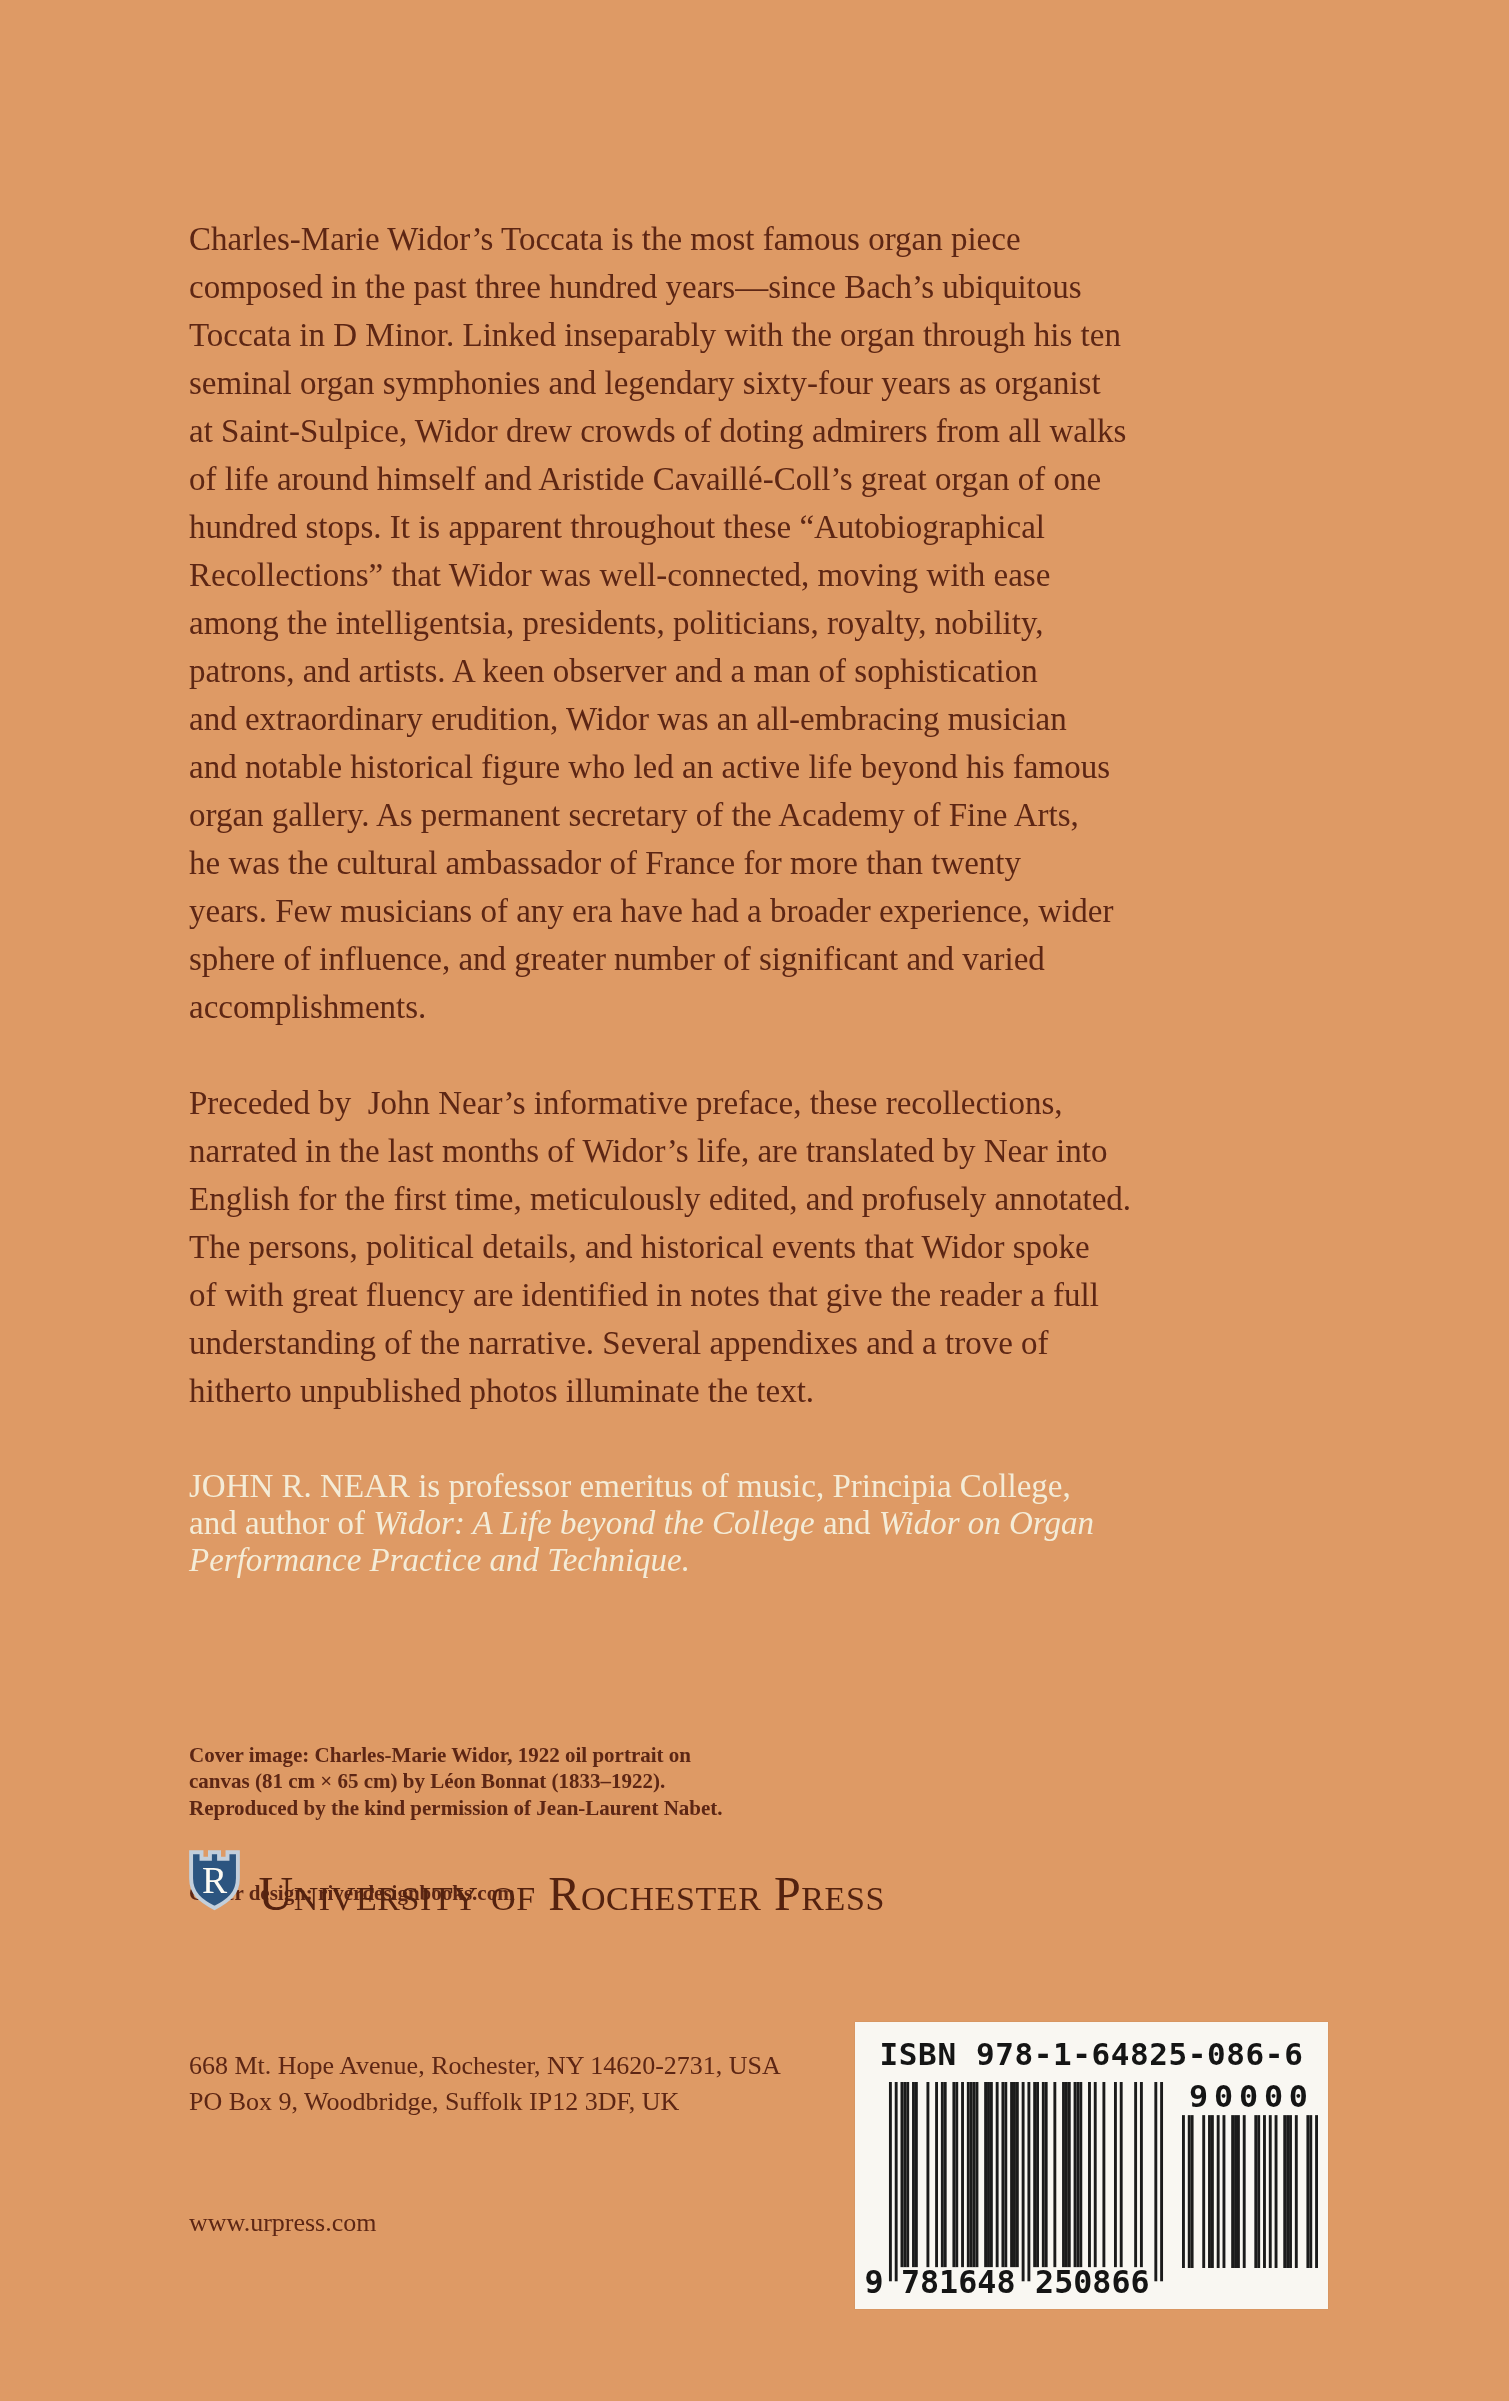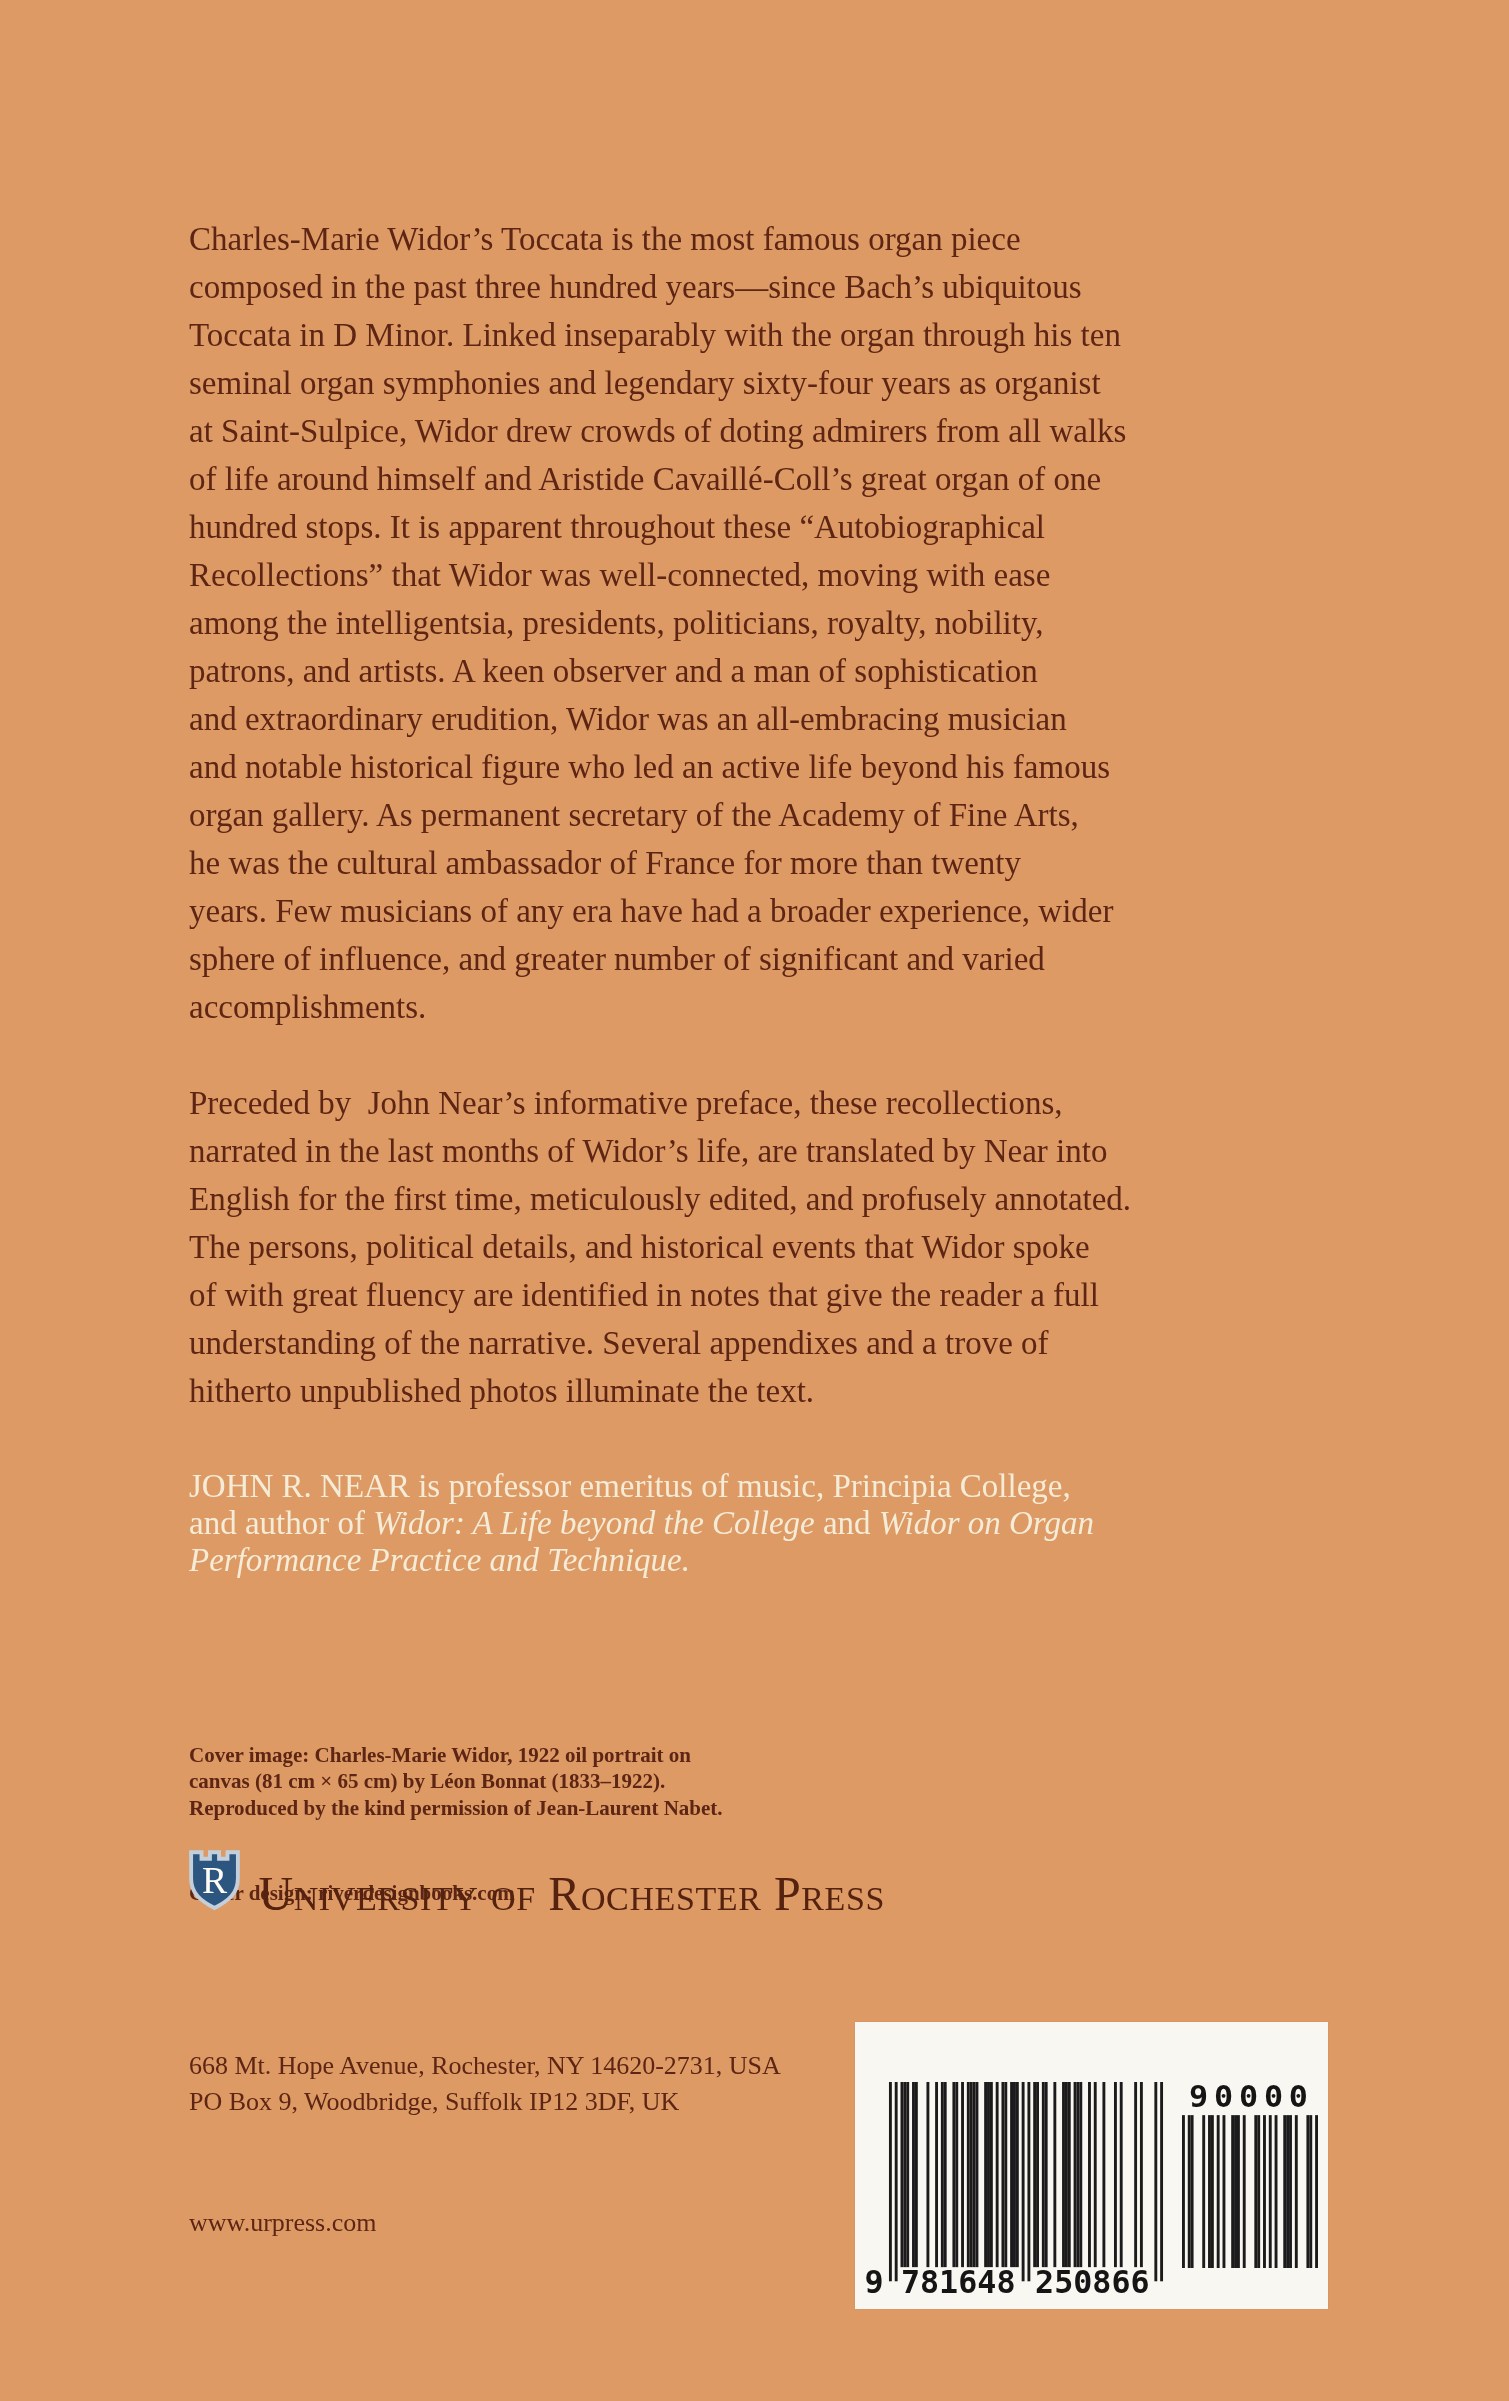--- a/index.html
+++ b/index.html
@@ -126,20 +126,21 @@
     <div class="publisher-name">University of Rochester Press</div>
   </div>
 
   <div class="address">
     <div>668 Mt. Hope Avenue, Rochester, NY 14620-2731, USA
 PO Box 9, Woodbridge, Suffolk IP12 3DF, UK</div>
     <div class="website">www.urpress.com</div>
   </div>
 
   <div class="isbn-box">
+    <div class="isbn-label">ISBN 978-1-64825-086-6</div>
 
     <svg class="barcode-main" viewBox="-9 0 113 75" preserveAspectRatio="none">
       <text x="-8.5" y="74.5" font-size="11" text-anchor="start">9</text>
       <text x="24" y="74.5" font-size="11" text-anchor="middle">781648</text>
       <text x="70.5" y="74.5" font-size="11" text-anchor="middle">250866</text>
     <rect x="0" y="0" width="1" height="70.5"></rect>
         <rect x="2" y="0" width="1" height="70.5"></rect>
         <rect x="4" y="0" width="1" height="65.5"></rect>
         <rect x="5" y="0" width="1" height="65.5"></rect>
         <rect x="6" y="0" width="1" height="65.5"></rect>

